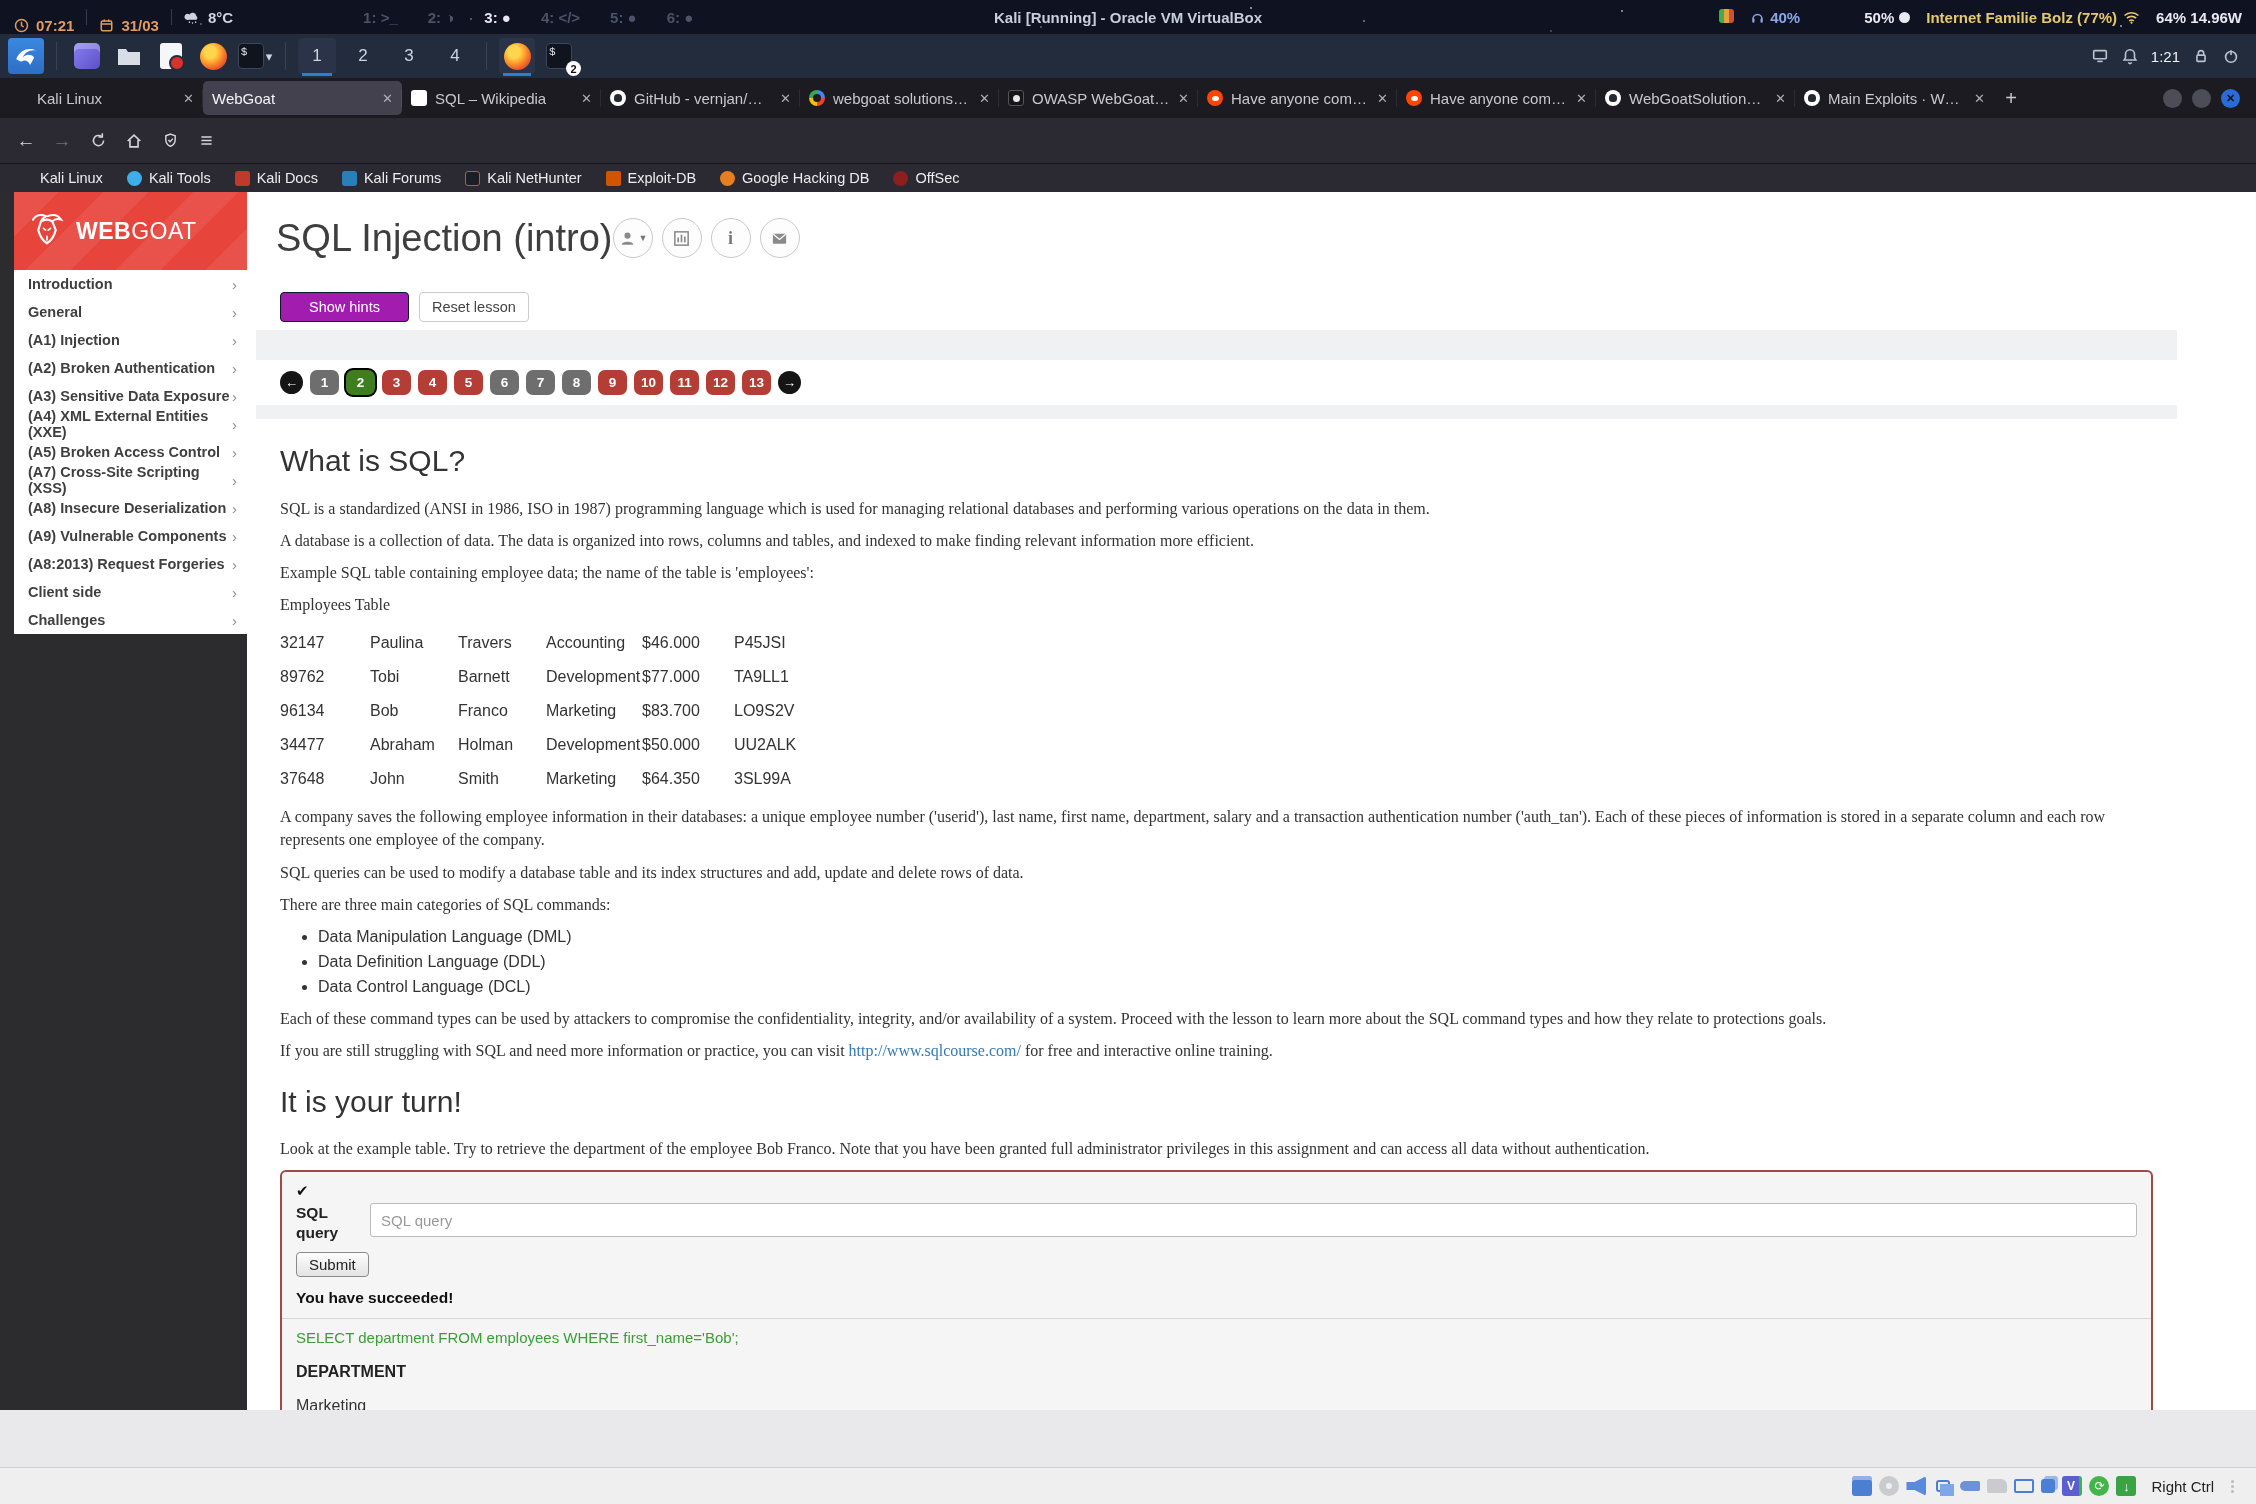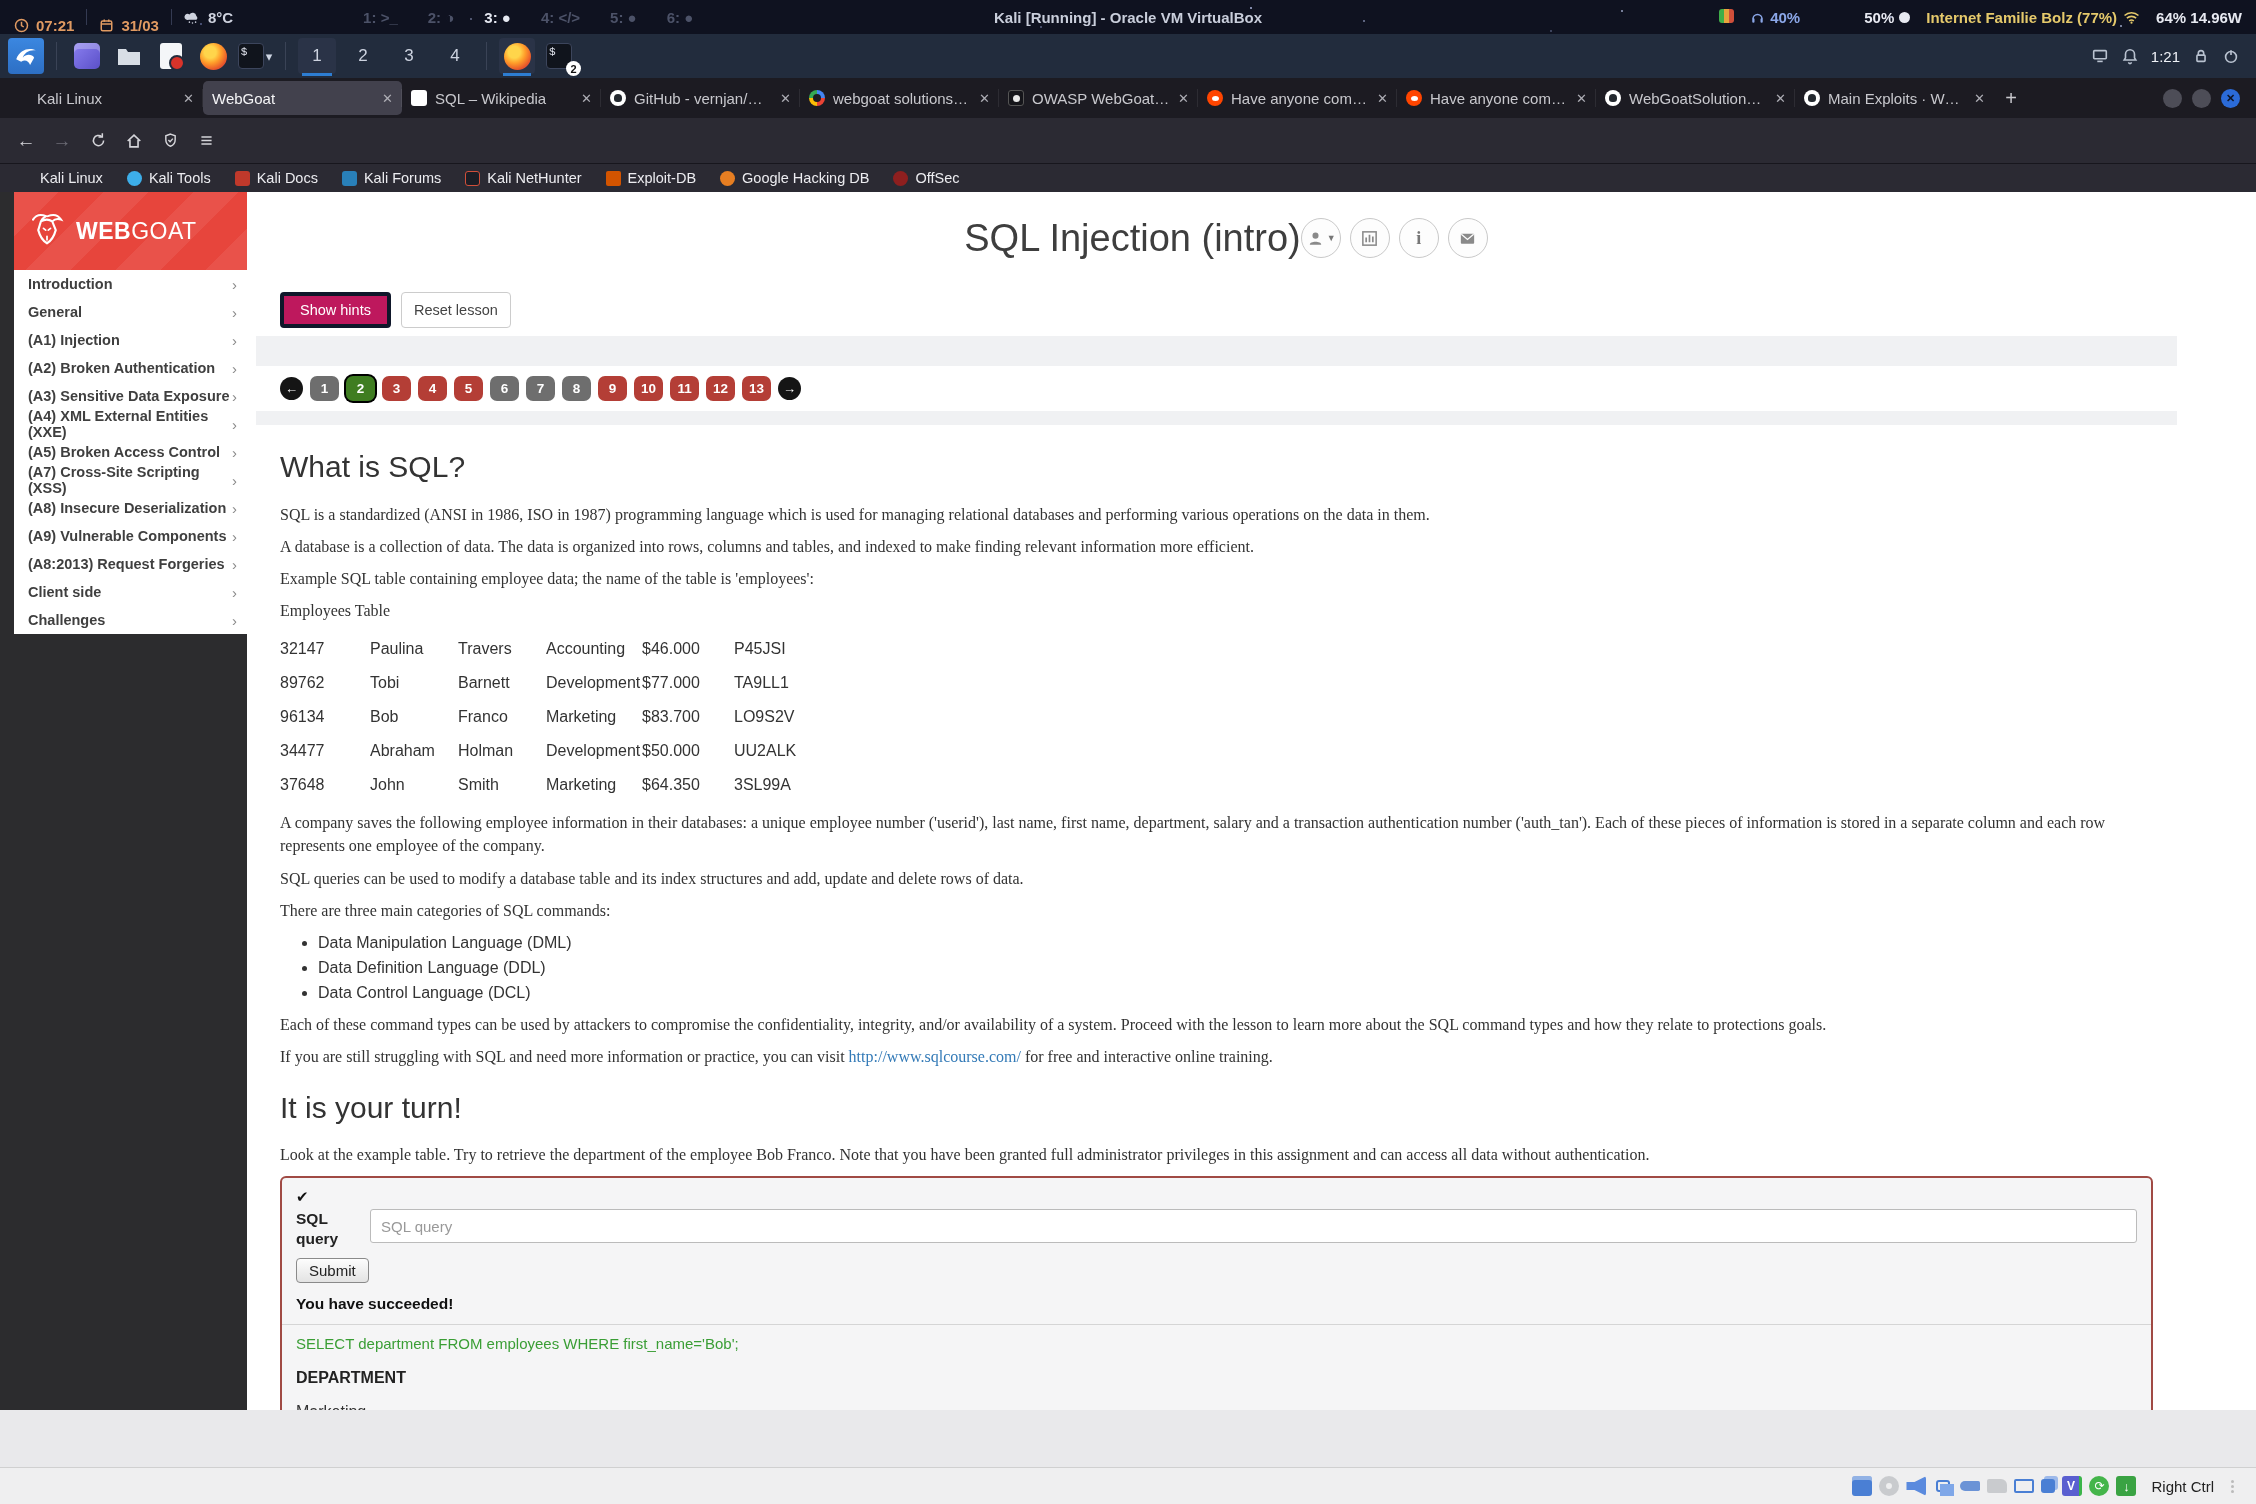--- a/index.html
+++ b/index.html
@@ -117,33 +117,33 @@
     background-size:90px 90px;}
   .sb-logo .wg-bold{color:#fff;font-size:23px;font-weight:bold;letter-spacing:.5px;}
   .sb-logo .wg-light{color:#fff;font-size:23px;font-weight:300;letter-spacing:.5px;}
   .sb-menu{background:#fff;}
   .sb-item{height:28px;display:flex;align-items:center;justify-content:space-between;
     padding:0 10px 0 14px;font-size:14.5px;font-weight:bold;color:#3f3f3f;}
   .sb-item .chev{color:#8a8a8a;font-size:15px;font-weight:normal;}
   .sb-fill{flex:1;background:#2c2c2e;}
 
   .main{flex:1;background:#fff;display:flex;flex-direction:column;}
-  .page-header{height:92px;display:flex;align-items:center;justify-content:center;
+  .page-header{height:92px;display:flex;align-items:center;justify-content:flex-start;
     padding:0 80px 0 29px;flex:0 0 auto;}
   .page-title{font-size:38px;color:#3e3e3e;}
   .header-actions{display:flex;gap:9px;}
   .act-btn{width:40px;height:40px;border-radius:50%;border:1px solid #c9c9c9;background:#fdfdfd;
     display:flex;align-items:center;justify-content:center;color:#777;gap:2px;}
   .act-btn .info-i{font-family:"Liberation Serif",serif;font-weight:bold;font-size:18px;}
   .caret{font-size:9px;color:#777;}
 
   .lesson{margin:0 79px 0 9px;background:#f0f1f3;}
   .btn-row{background:#fff;padding:8px 24px;display:flex;gap:10px;}
-  .btn-hint{background:#be185d;color:#fff;border:4px solid #0f172a;border-radius:4px;
-    padding:6px 16px;font-size:14.5px;}
+  .btn-hint{background:#a21caf;color:#fff;border:1px solid #0f172a;border-radius:4px;
+    padding:6px 28px;font-size:14.5px;}
   .btn-reset{background:#fff;color:#444;border:1px solid #ccc;border-radius:4px;
     padding:6px 12px;font-size:14.5px;}
   .gap-strip{height:30px;}
   .page-row{background:#fff;padding:10px 24px;display:flex;align-items:center;gap:7px;}
   .pg-arrow{width:23px;height:23px;border-radius:50%;background:#151515;color:#fff;font-size:13px;
     display:flex;align-items:center;justify-content:center;}
   .pg{min-width:29px;height:25px;border-radius:7px;display:flex;align-items:center;justify-content:center;
     color:#fff;font-weight:bold;font-size:13.5px;padding:0 7px;}
   .pg.gray{background:#6e6e6e;}
   .pg.red{background:#b43e36;}

